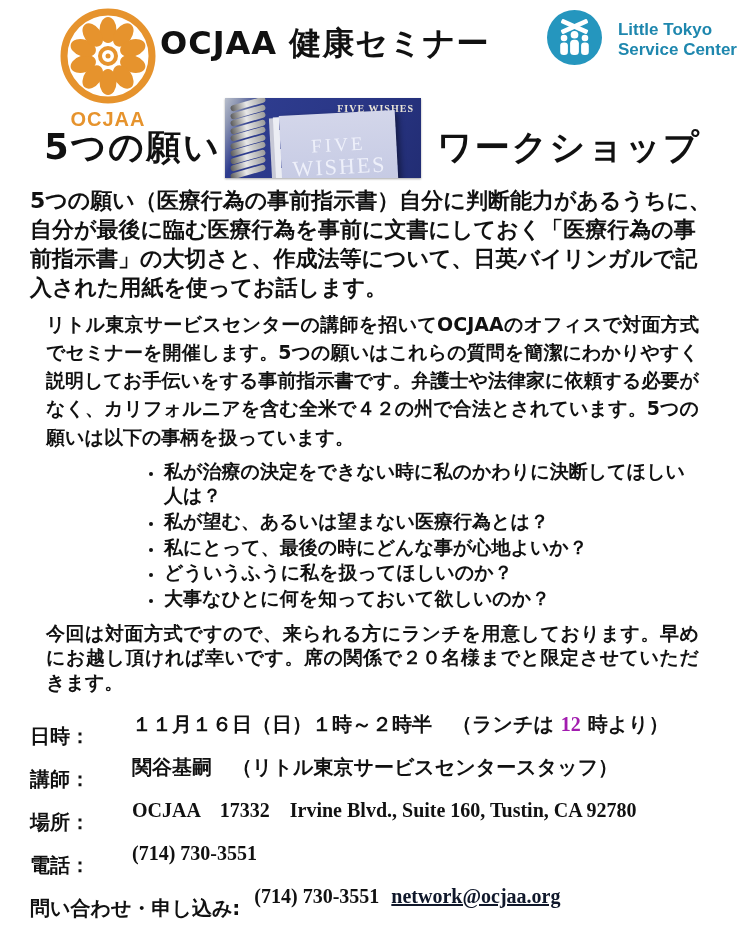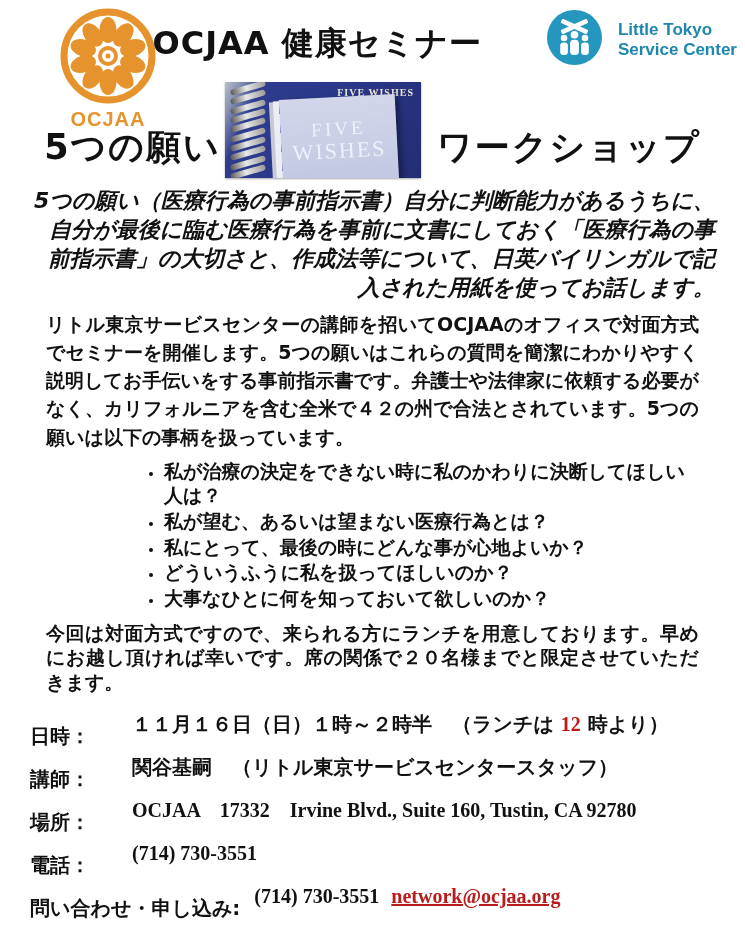--- a/index.html
+++ b/index.html
@@ -8,71 +8,71 @@
     width:745px; height:937px; background:#ffffff; overflow:hidden;
     font-family:"DejaVu Sans", sans-serif; color:#111;
   }
   .page { position:relative; width:745px; height:937px; padding:0 30px; }
 
   
   .header { position:relative; height:172px; margin:0 -30px; }
   .ocjaa-logo { position:absolute; left:52px; top:6px; width:112px; text-align:center; }
   .ocjaa-label { font-family:"Liberation Sans", sans-serif; font-weight:bold;
                  font-size:20px; letter-spacing:1px; color:#E6932D; margin-top:-2px; }
-  .main-title { position:absolute; left:152px; top:22px; width:330px; text-align:right;
+  .main-title { position:absolute; left:160px; top:22px; width:330px; text-align:left;
                 font-size:32px; font-weight:600; letter-spacing:1px; white-space:nowrap; }
   .ltsc-logo { position:absolute; right:8px; top:10px; display:flex; align-items:center; gap:16px; }
   .ltsc-text { font-family:"Liberation Sans", sans-serif; font-weight:bold;
                font-size:17px; line-height:1.12; color:#1E87AE; }
   .subtitle-row { position:absolute; left:0; right:0; bottom:2px;
                   display:flex; justify-content:center; align-items:flex-end; }
   .subtitle-text { font-size:35px; font-weight:600; letter-spacing:2px; white-space:nowrap;
                    line-height:1.25; }
   .subtitle-left { margin-right:4px; }
   .subtitle-right { margin-left:16px; }
 
   
-  .photo { position:relative; width:196px; height:96px; margin-bottom:-8px; overflow:hidden;
+  .photo { position:relative; width:196px; height:80px; margin-bottom:-8px; overflow:hidden;
            background:linear-gradient(115deg,#b9bfcc 0%,#8d96b3 6%,#2e3c8e 16%,#2a3787 55%,#222d74 100%);
            box-shadow:0 1px 2px rgba(0,0,0,.35);text-decoration:underline; }
   .coil { position:absolute; left:5px; top:3px; bottom:3px; width:36px;
           display:flex; flex-direction:column; justify-content:space-between; }
   .coil i { display:block; height:6px; border-radius:3px; transform:rotate(-16deg);
             background:linear-gradient(90deg,#5a5a5a,#e8e8e8 45%,#9a9a9a); }
   .photo-caption { position:absolute; top:5px; right:7px; color:#ece7da;
                    font-family:"Liberation Serif", serif; font-weight:bold;
                    font-size:10px; letter-spacing:1px; }
   .booklet { position:absolute; left:56px; top:15px; width:116px; height:88px;
              background:linear-gradient(180deg,#d3d6ea,#c2c7e2);
              transform:rotate(-3deg);
              box-shadow:-6px 1px 0 #eceef4, -10px 2px 0 #c7c9d6, 3px 3px 6px rgba(0,0,0,.45);
              display:flex; flex-direction:column; align-items:center; justify-content:center;
              font-family:"Liberation Serif", serif; color:#eef0fa; }
   .booklet .l1 { font-size:19px; letter-spacing:3px; line-height:1.05; }
   .booklet .l2 { font-size:22px; letter-spacing:2px; line-height:1.1; }
 
   
-  .lead { font-size:22px; font-weight:bold; line-height:1.32; text-align:right;
-          margin:14px 0 8px;font-style:italic; }
+  .lead { font-size:22px; font-weight:bold; line-height:1.32; text-align:left;
+          margin:14px 0 8px; }
   .para { font-size:19px; font-weight:600; line-height:1.48; text-align:justify; margin:8px 16px; }
   .para.tight { line-height:1.3; }
   .bullets { margin:6px 0 10px; padding-left:118px; }
   .bullets li { font-size:19px; font-weight:600; line-height:1.3; margin:1px 16px; }
   .bullets li::marker { font-size:14px; }
 
   
   .details { margin-top:14px; font-size:20px; font-weight:bold; }
   .drow { display:flex; line-height:1.55; }
   .drow .dlabel { flex:0 0 auto; min-width:102px;margin-top:12px; }
   .drow.contact .dlabel { min-width:0; }
   .serif { font-family:"Liberation Serif", serif; }
-  .time-blue { color:#b91c1c; font-family:"Liberation Serif", serif; }
+  .time-blue { color:#a21caf; font-family:"Liberation Serif", serif; }
   .phone-val { font-family:"Liberation Serif", serif;text-align:center; }
   .contact .phone-val { margin-left:14px; }
-  .email-link { color:#b91c1c; text-decoration:underline;
+  .email-link { color:#0f172a; text-decoration:underline;
                 font-family:"Liberation Serif", serif; margin-left:12px; }
 </style>
 </head>
 <body>
 
 <div class="page">
 
   <div class="header">
 
     <div class="ocjaa-logo">

